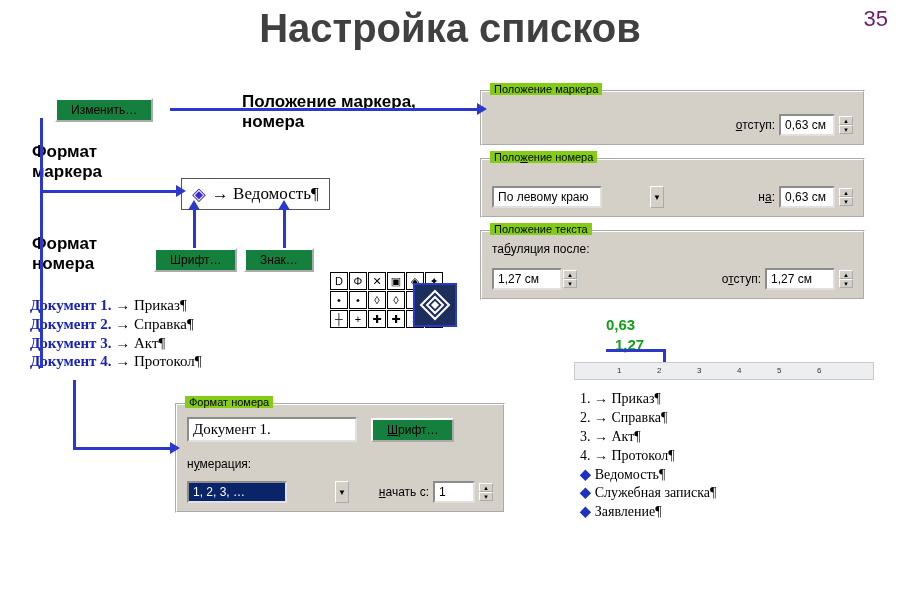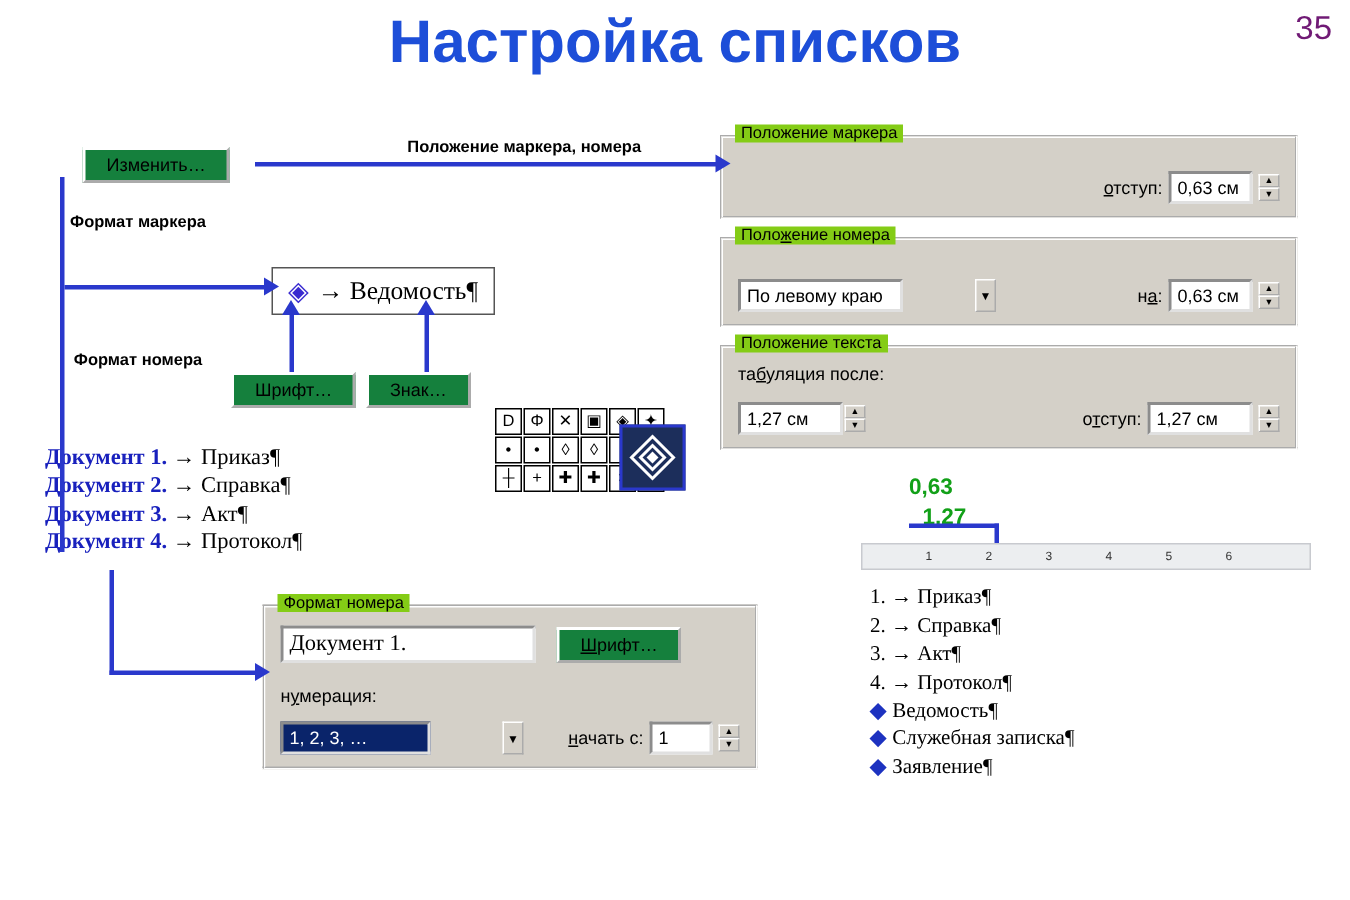--- a/index.html
+++ b/index.html
@@ -8,22 +8,22 @@
     width: 900px;
     height: 600px;
     background: #fff;
     font-family: Arial, sans-serif;
     font-size: 13px;
     color: #000;
     position: relative;
     overflow: hidden;
   }
   .slide-num { position:absolute; top:6px; right:12px; font-size:22px; color:#701a75; }
-  .title { position:absolute; top:6px; left:0; width:100%; text-align:center; font-size:40px; font-weight:bold; color:#1d4ed8; }
-  .label-bold { font-weight:bold; font-size:11px; color:#000;text-align:center; }
+  .title { position:absolute; top:6px; left:0; width:100%; text-align:center; font-size:40px; font-weight:bold; color:#404040; }
+  .label-bold { font-weight:bold; font-size:17px; color:#000; }
 
   
   .arrow { position:absolute; background:#2a38cc; }
   .arrow-h { height:3px; }
   .arrow-v { width:3px; }
   .arrow-head-r { position:absolute; width:0; height:0; border-left:10px solid #2a38cc; border-top:6px solid transparent; border-bottom:6px solid transparent; }
   .arrow-head-u { position:absolute; width:0; height:0; border-bottom:10px solid #2a38cc; border-left:6px solid transparent; border-right:6px solid transparent; }
 
   
   .panel {

